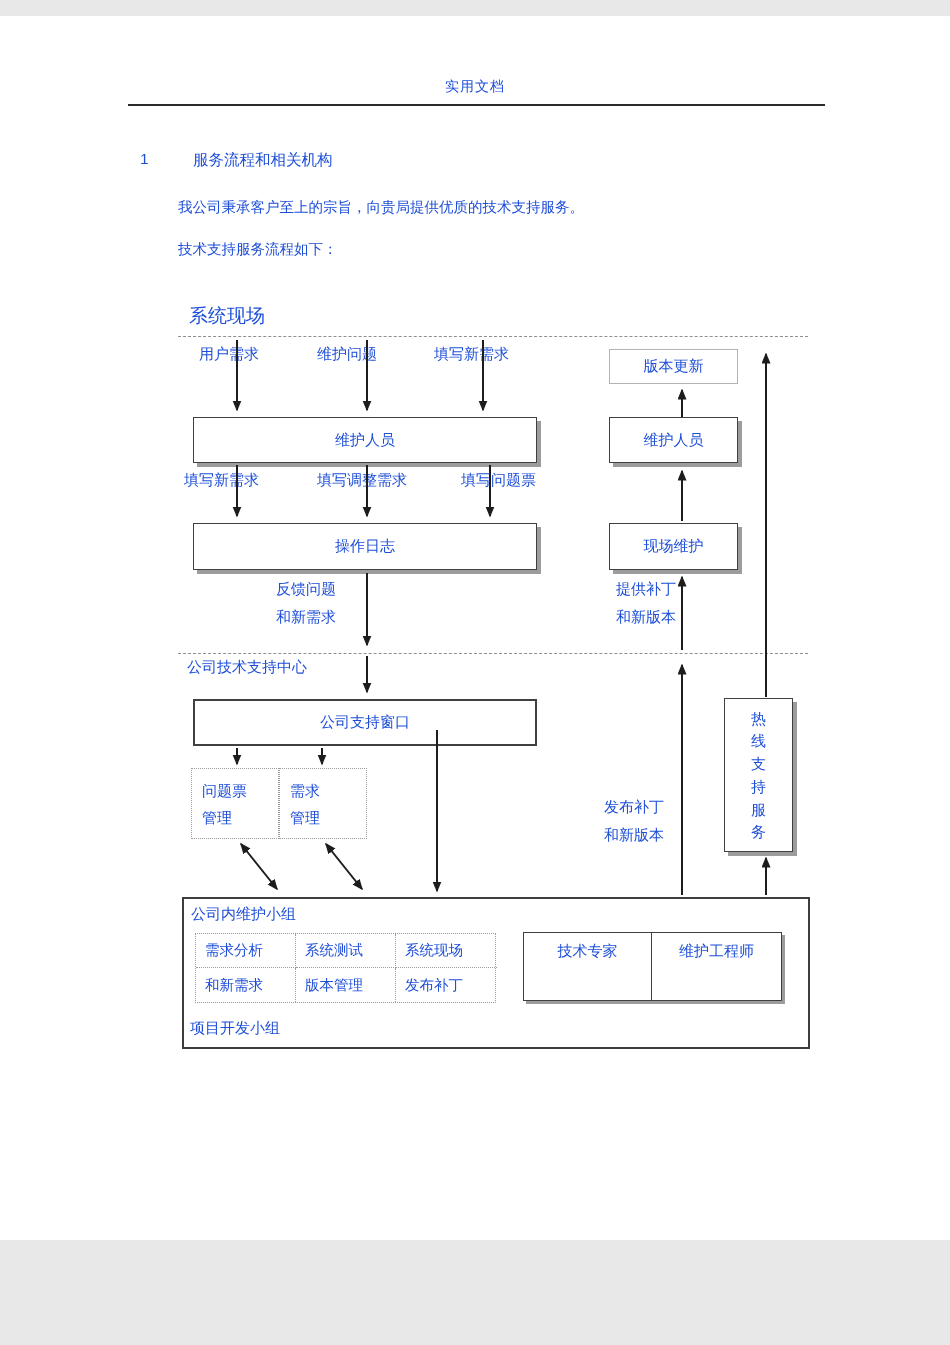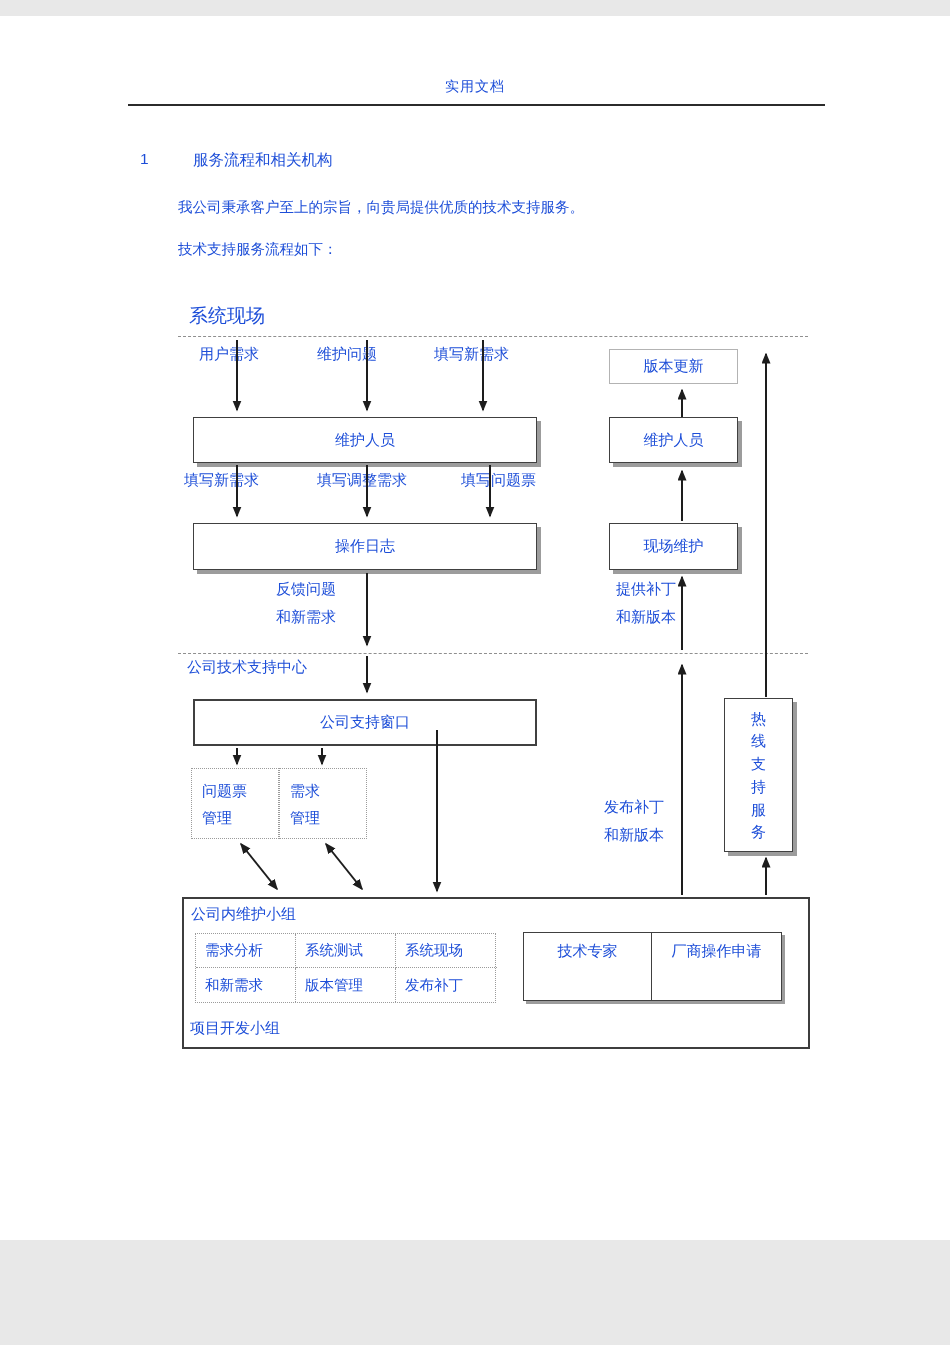--- a/index.html
+++ b/index.html
@@ -141,21 +141,21 @@
     <div class="cell">需求分析</div>
     <div class="cell">系统测试</div>
     <div class="cell last-col">系统现场</div>
     <div class="cell last-row">和新需求</div>
     <div class="cell last-row">版本管理</div>
     <div class="cell last-col last-row">发布补丁</div>
   </div>
 
   <div class="box b-experts">
     <div class="expert-cell">技术专家</div>
-    <div class="expert-cell">厂商操作申请</div>
+    <div class="expert-cell">维护工程师</div>
   </div>
 
   <div class="abs grp-label g2">项目开发小组</div>
 
   <div class="abs footer">文案大全</div>
 
   <svg class="flow-svg" width="950" height="1345" viewBox="0 0 950 1345">
     <defs>
       <marker id="ah" markerWidth="11" markerHeight="10" refX="9.5" refY="4.5" orient="auto-start-reverse" markerUnits="userSpaceOnUse">
         <path d="M0,0 L11,4.5 L0,9 Z" fill="#1d1d1d"></path>

